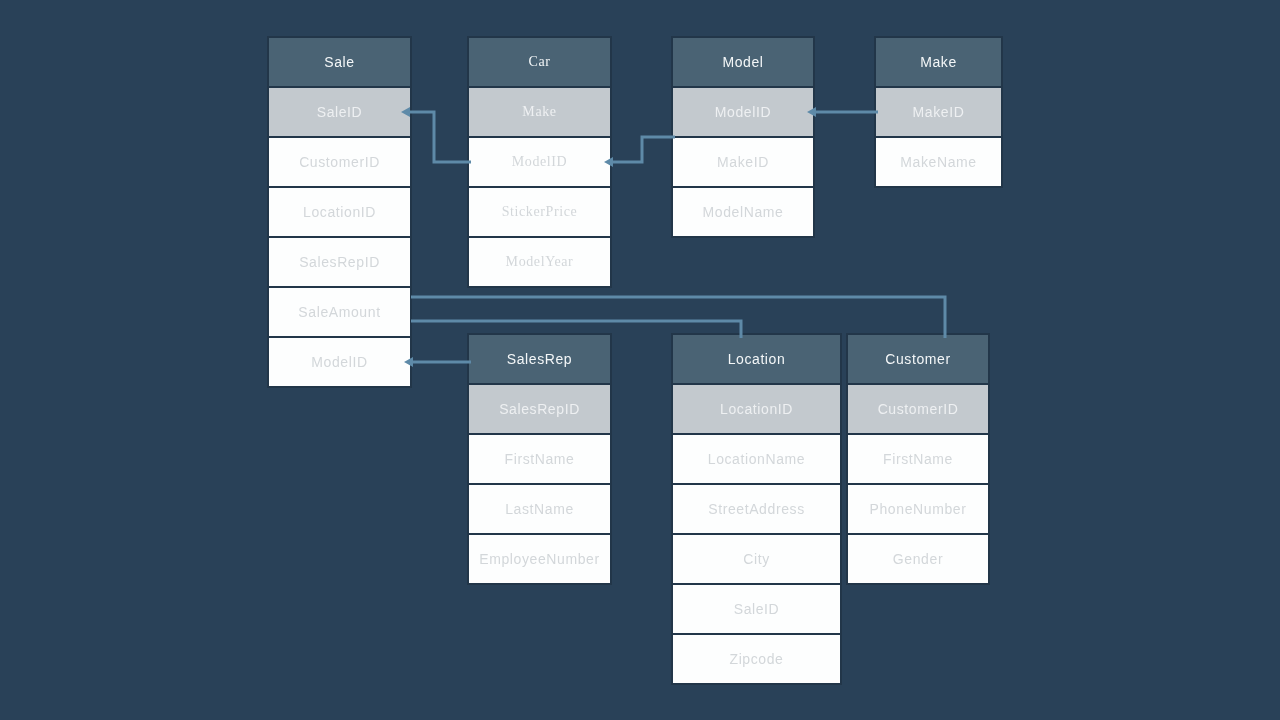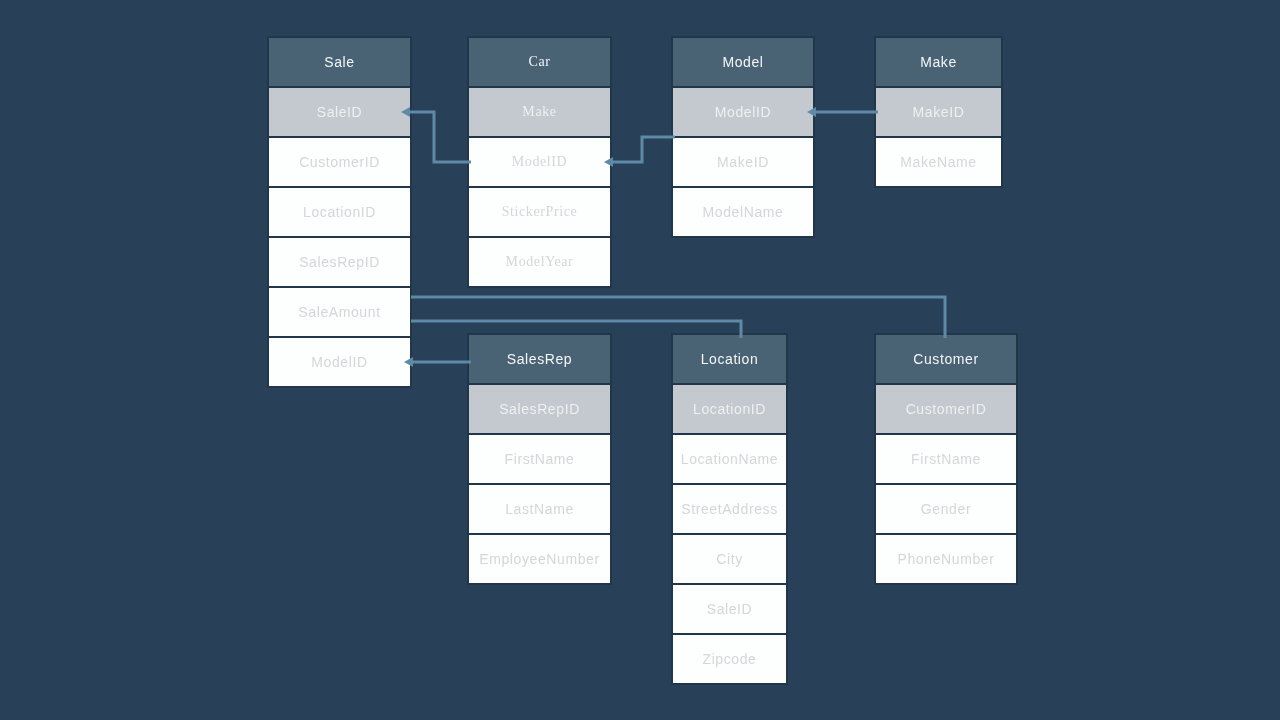--- a/index.html
+++ b/index.html
@@ -134,21 +134,21 @@
       <div class="db-row db-field">
         <span>FirstName</span>
       </div>
       <div class="db-row db-field">
         <span>LastName</span>
       </div>
       <div class="db-row db-field">
         <span>EmployeeNumber</span>
       </div>
     </div>
-    <div class="db-table" style="left: 673px; top: 335px; width: 113px;">
+    <div class="db-table" style="left: 673px; top: 335px; width: 167px;">
       <div class="db-row db-header">
         <span>Location</span>
       </div>
       <div class="db-row db-key">
         <span>LocationID</span>
       </div>
       <div class="db-row db-field">
         <span>LocationName</span>
       </div>
       <div class="db-row db-field">
@@ -157,30 +157,30 @@
       <div class="db-row db-field">
         <span>City</span>
       </div>
       <div class="db-row db-field">
         <span>SaleID</span>
       </div>
       <div class="db-row db-field">
         <span>Zipcode</span>
       </div>
     </div>
-    <div class="db-table" style="left: 876px; top: 335px; width: 140px; justify-content: flex-end;">
+    <div class="db-table" style="left: 848px; top: 335px; width: 140px; justify-content: flex-end;">
       <div class="db-row db-header">
         <span>Customer</span>
       </div>
       <div class="db-row db-key">
         <span>CustomerID</span>
       </div>
       <div class="db-row db-field">
         <span>FirstName</span>
       </div>
       <div class="db-row db-field">
-        <span>Gender</span>
+        <span>PhoneNumber</span>
       </div>
       <div class="db-row db-field">
-        <span>PhoneNumber</span>
+        <span>Gender</span>
       </div>
     </div>
   </div>
 
 </body></html>

